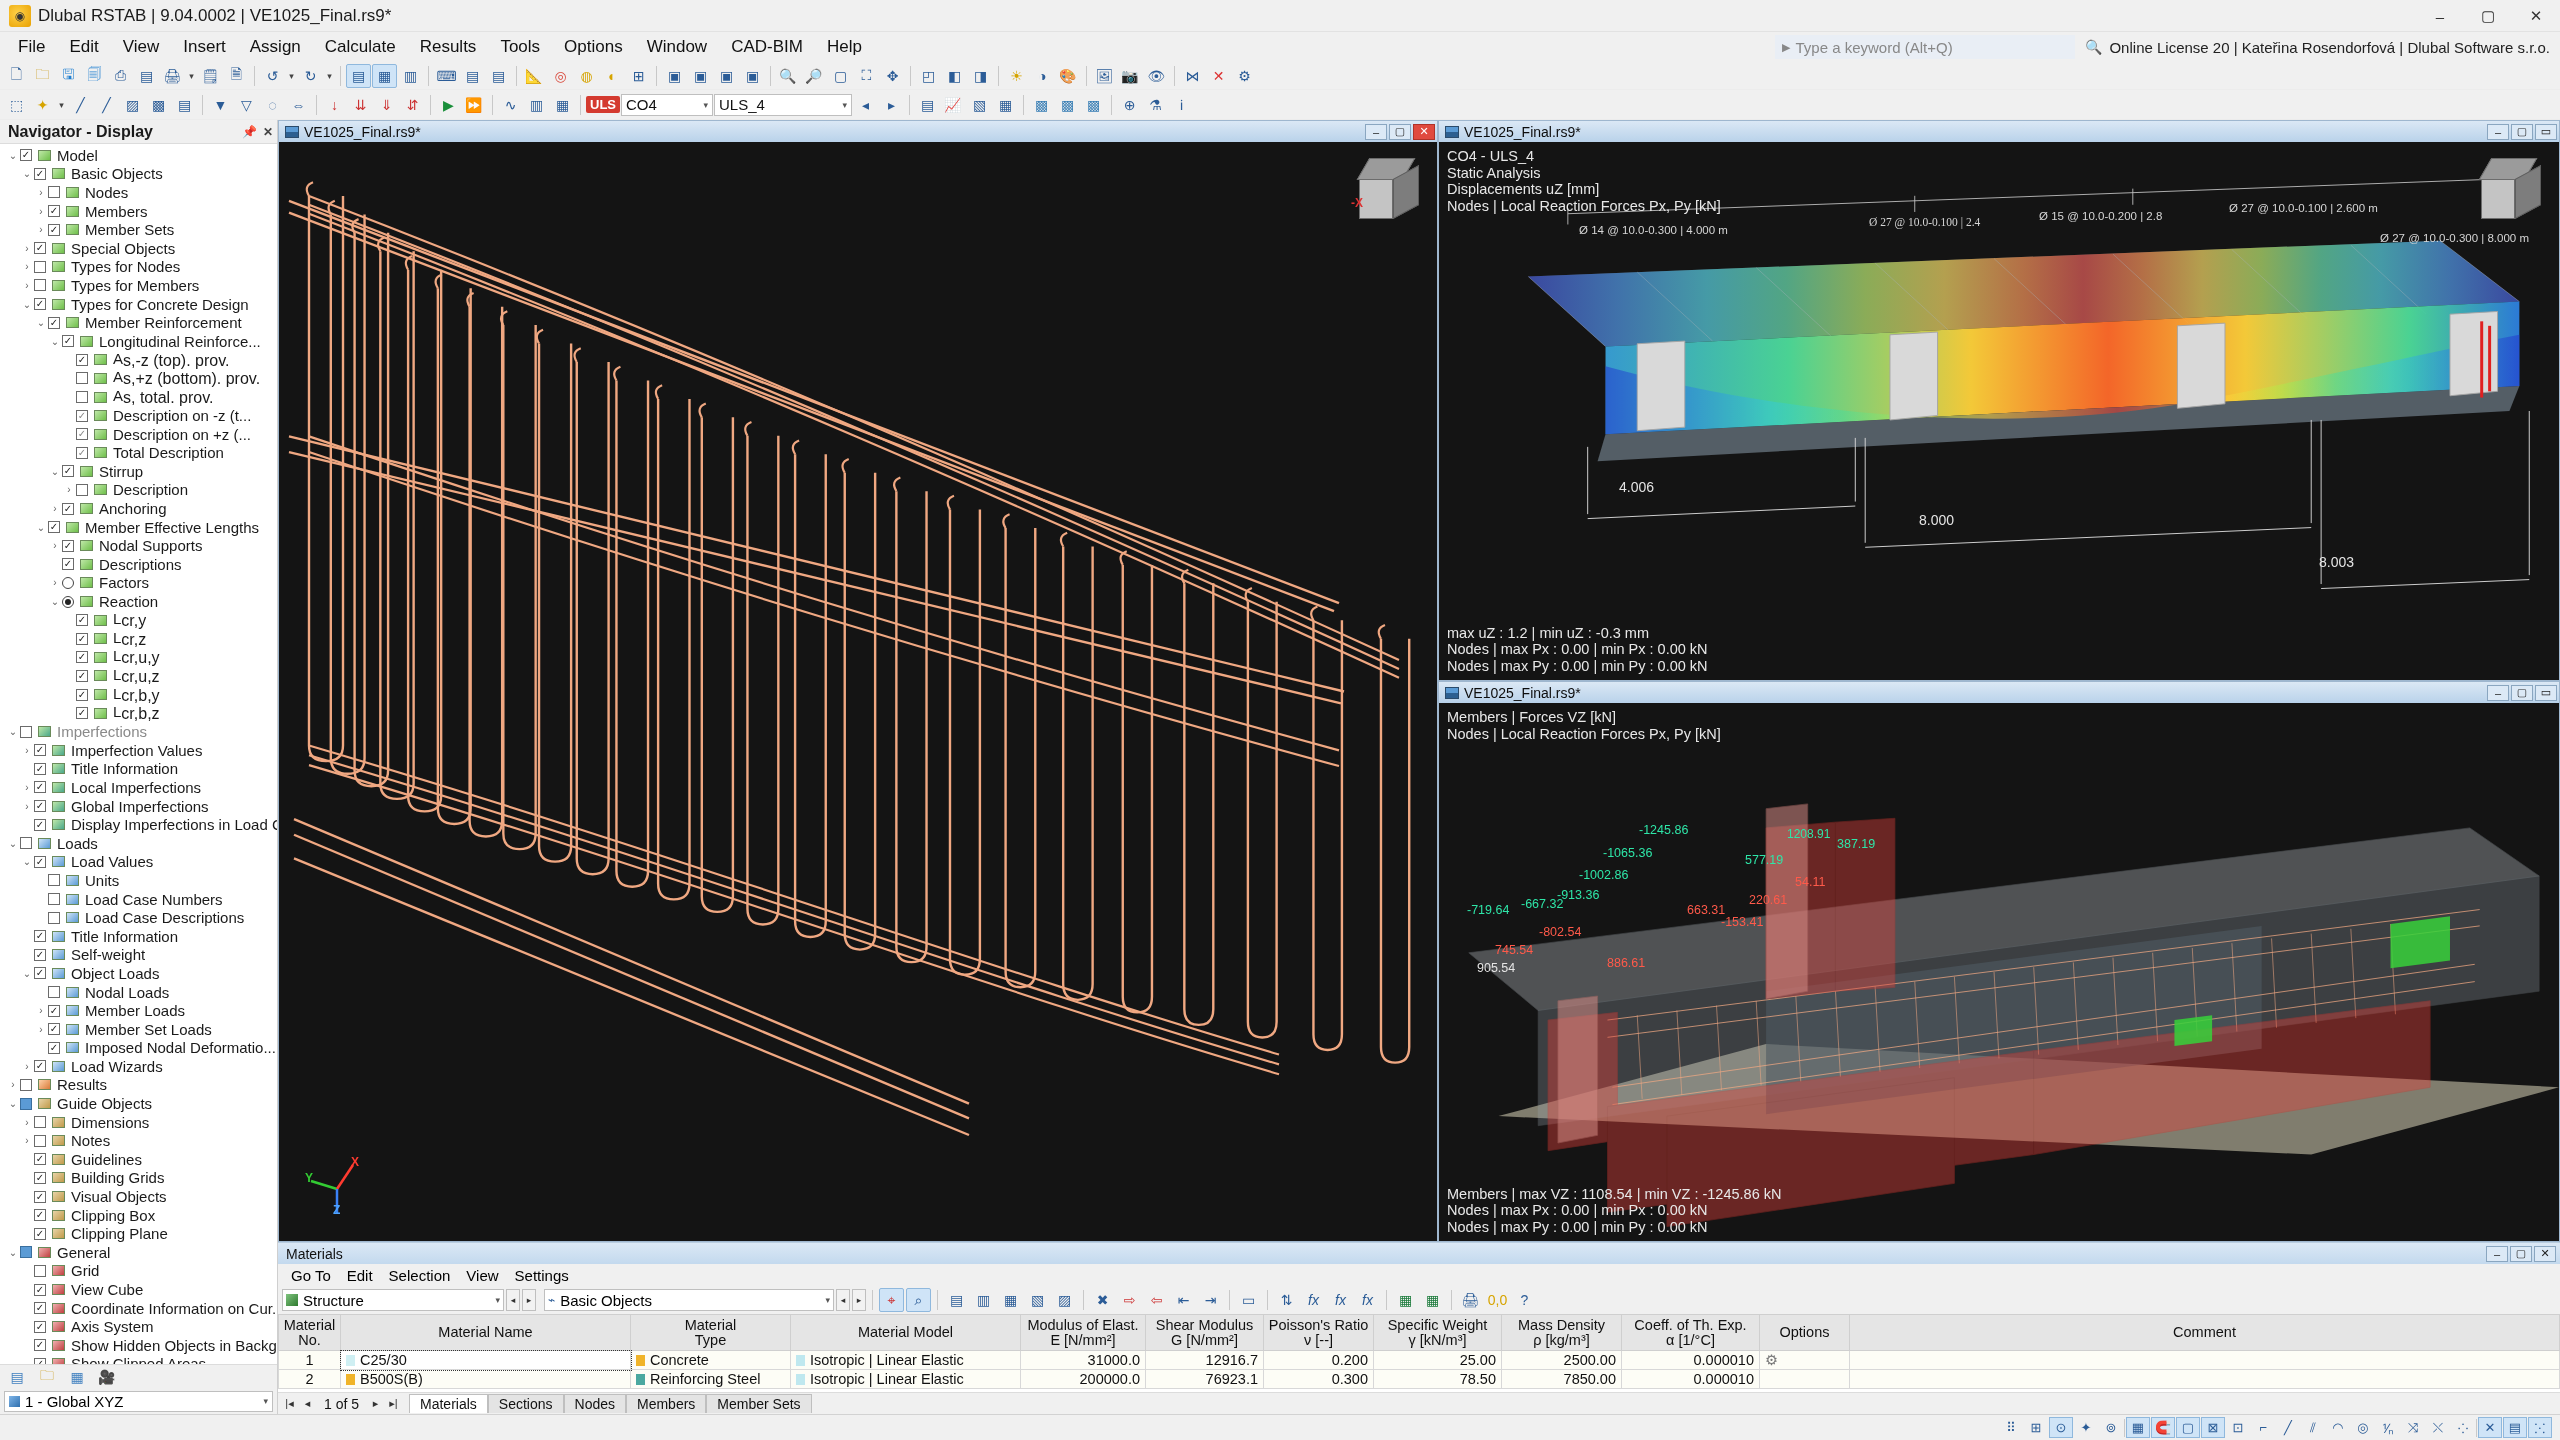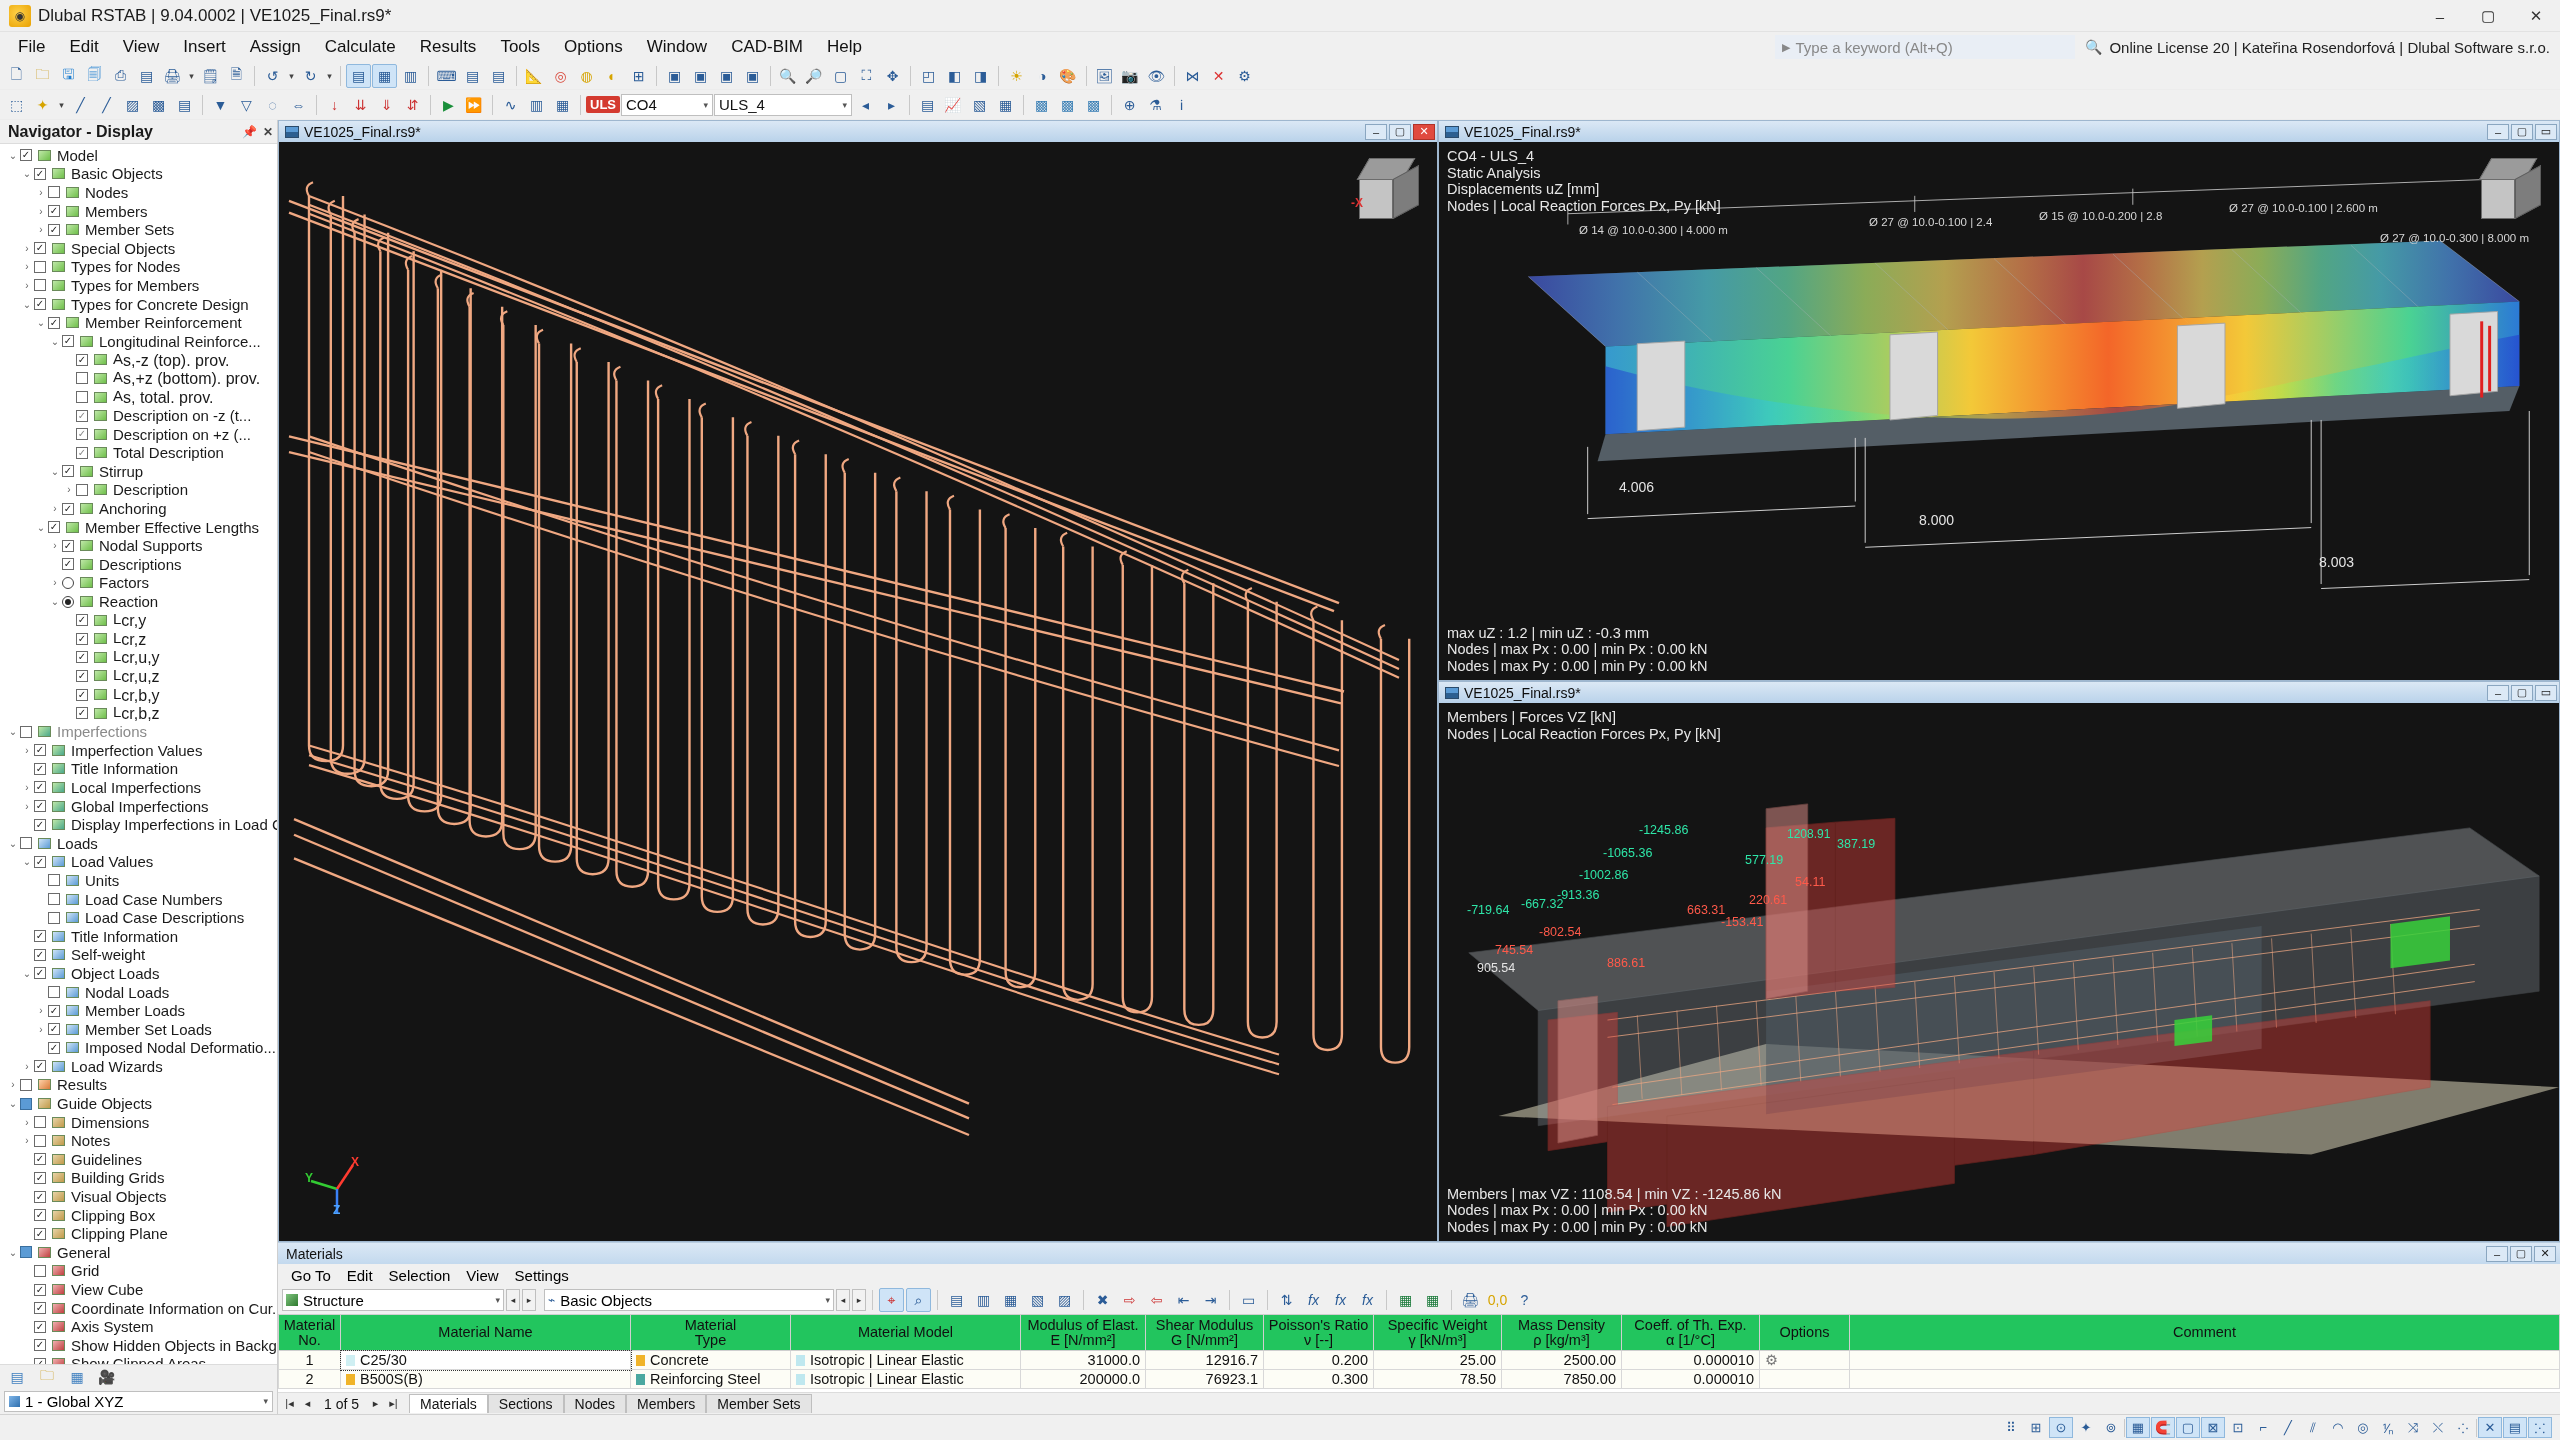--- a/index.html
+++ b/index.html
@@ -140,21 +140,21 @@
   .mat-sel{
     width:222px;height:22px;border:1px solid #bfbfbf;background:#fff;display:flex;align-items:center;
     padding:0 3px;font-size:15px;gap:5px;
   }
   .mat-sel .cc{margin-left:auto;font-size:9px;color:#555;}
   .spin{width:14px;height:22px;border:1px solid #bfbfbf;background:#f2f2f2;display:flex;align-items:center;justify-content:center;font-size:9px;color:#333;}
   .mat-sel2{width:290px;}
 
   table.mtab{border-collapse:collapse;font-size:14.5px;width:100%;table-layout:fixed;}
   table.mtab th{
-    background:#22c55e;border:1px solid #cfcfcf;font-weight:normal;color:#111;
+    background:#e5e5e5;border:1px solid #cfcfcf;font-weight:normal;color:#111;
     padding:1px 4px;height:36px;vertical-align:middle;line-height:15px;
   }
   table.mtab td{border:1px solid #d8d8d8;padding:1px 5px;height:19px;background:#fdfdf6;color:#111;}
   td.num{text-align:right;}
   td.ctr{text-align:center;}
   .swatch{width:9px;height:11px;display:inline-block;vertical-align:-1px;margin-right:5px;}
   .selcell{outline:1px dotted #333;background:#fff !important;}
 
   .mat-tabs{height:22px;display:flex;align-items:center;gap:0;padding-left:4px;background:#f0f0f0;border-top:1px solid #dcdcdc;}
   .pgnav{display:flex;align-items:center;gap:3px;font-size:11px;color:#333;margin-right:8px;}
@@ -1173,21 +1173,21 @@
                   <line x1="700" y1="52" x2="700" y2="70"></line>
                   <line x1="1100" y1="34" x2="1100" y2="52"></line>
                 </g>
               </svg>
 
               <div style="position:absolute;left:180px;bottom:185px;color:#e4e4e4;font-size:14px;">4.006</div>
               <div style="position:absolute;left:480px;bottom:152px;color:#e4e4e4;font-size:14px;">8.000</div>
               <div style="position:absolute;left:880px;bottom:110px;color:#e4e4e4;font-size:14px;">8.003</div>
 
               <div style="position:absolute;left:140px;top:82px;color:#d6d6d6;font-size:11.5px;white-space:nowrap;">Ø 14 @ 10.0-0.300 | 4.000 m</div>
-              <div style="position:absolute;left:430px;top:74px;color:#d6d6d6;font-size:11.5px;white-space:nowrap;">Ø 27 @ 10.0-0.100 | 2.4</div>
+              <div style="position:absolute;left:430px;top:74px;color:#d6d6d6;font-size:11.5px;white-space:nowrap;font-family:Liberation Serif, serif;">Ø 27 @ 10.0-0.100 | 2.4</div>
               <div style="position:absolute;left:600px;top:68px;color:#d6d6d6;font-size:11.5px;white-space:nowrap;">Ø 15 @ 10.0-0.200 | 2.8</div>
               <div style="position:absolute;left:790px;top:60px;color:#d6d6d6;font-size:11.5px;white-space:nowrap;">Ø 27 @ 10.0-0.100 | 2.600 m</div>
               <div style="position:absolute;right:30px;top:90px;color:#d6d6d6;font-size:11.5px;white-space:nowrap;">Ø 27 @ 10.0-0.300 | 8.000 m</div>
 
               <div class="vcube">
                 <div class="face top"></div>
                 <div class="face front"></div>
                 <div class="face side"></div>
               </div>
             </div>

